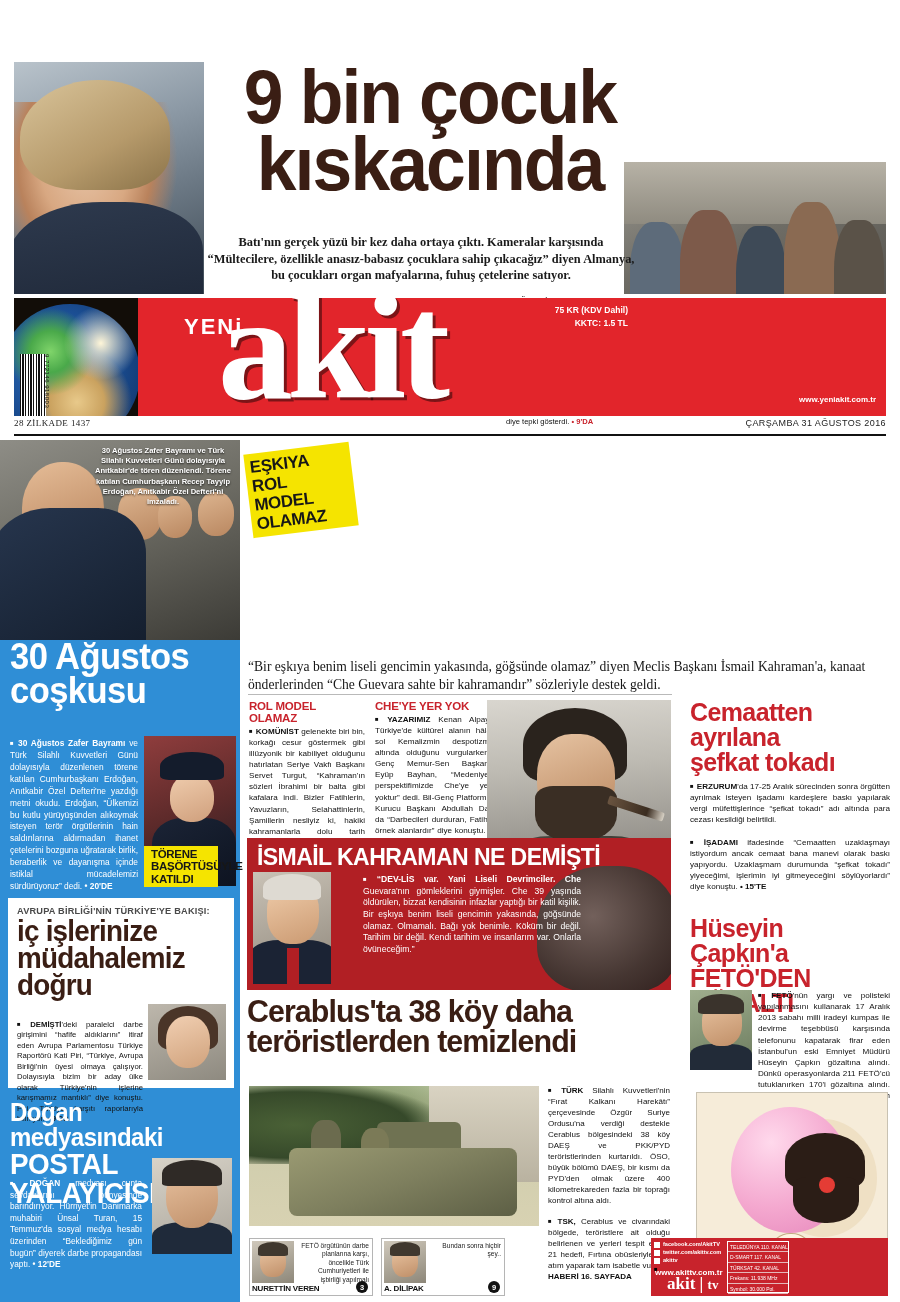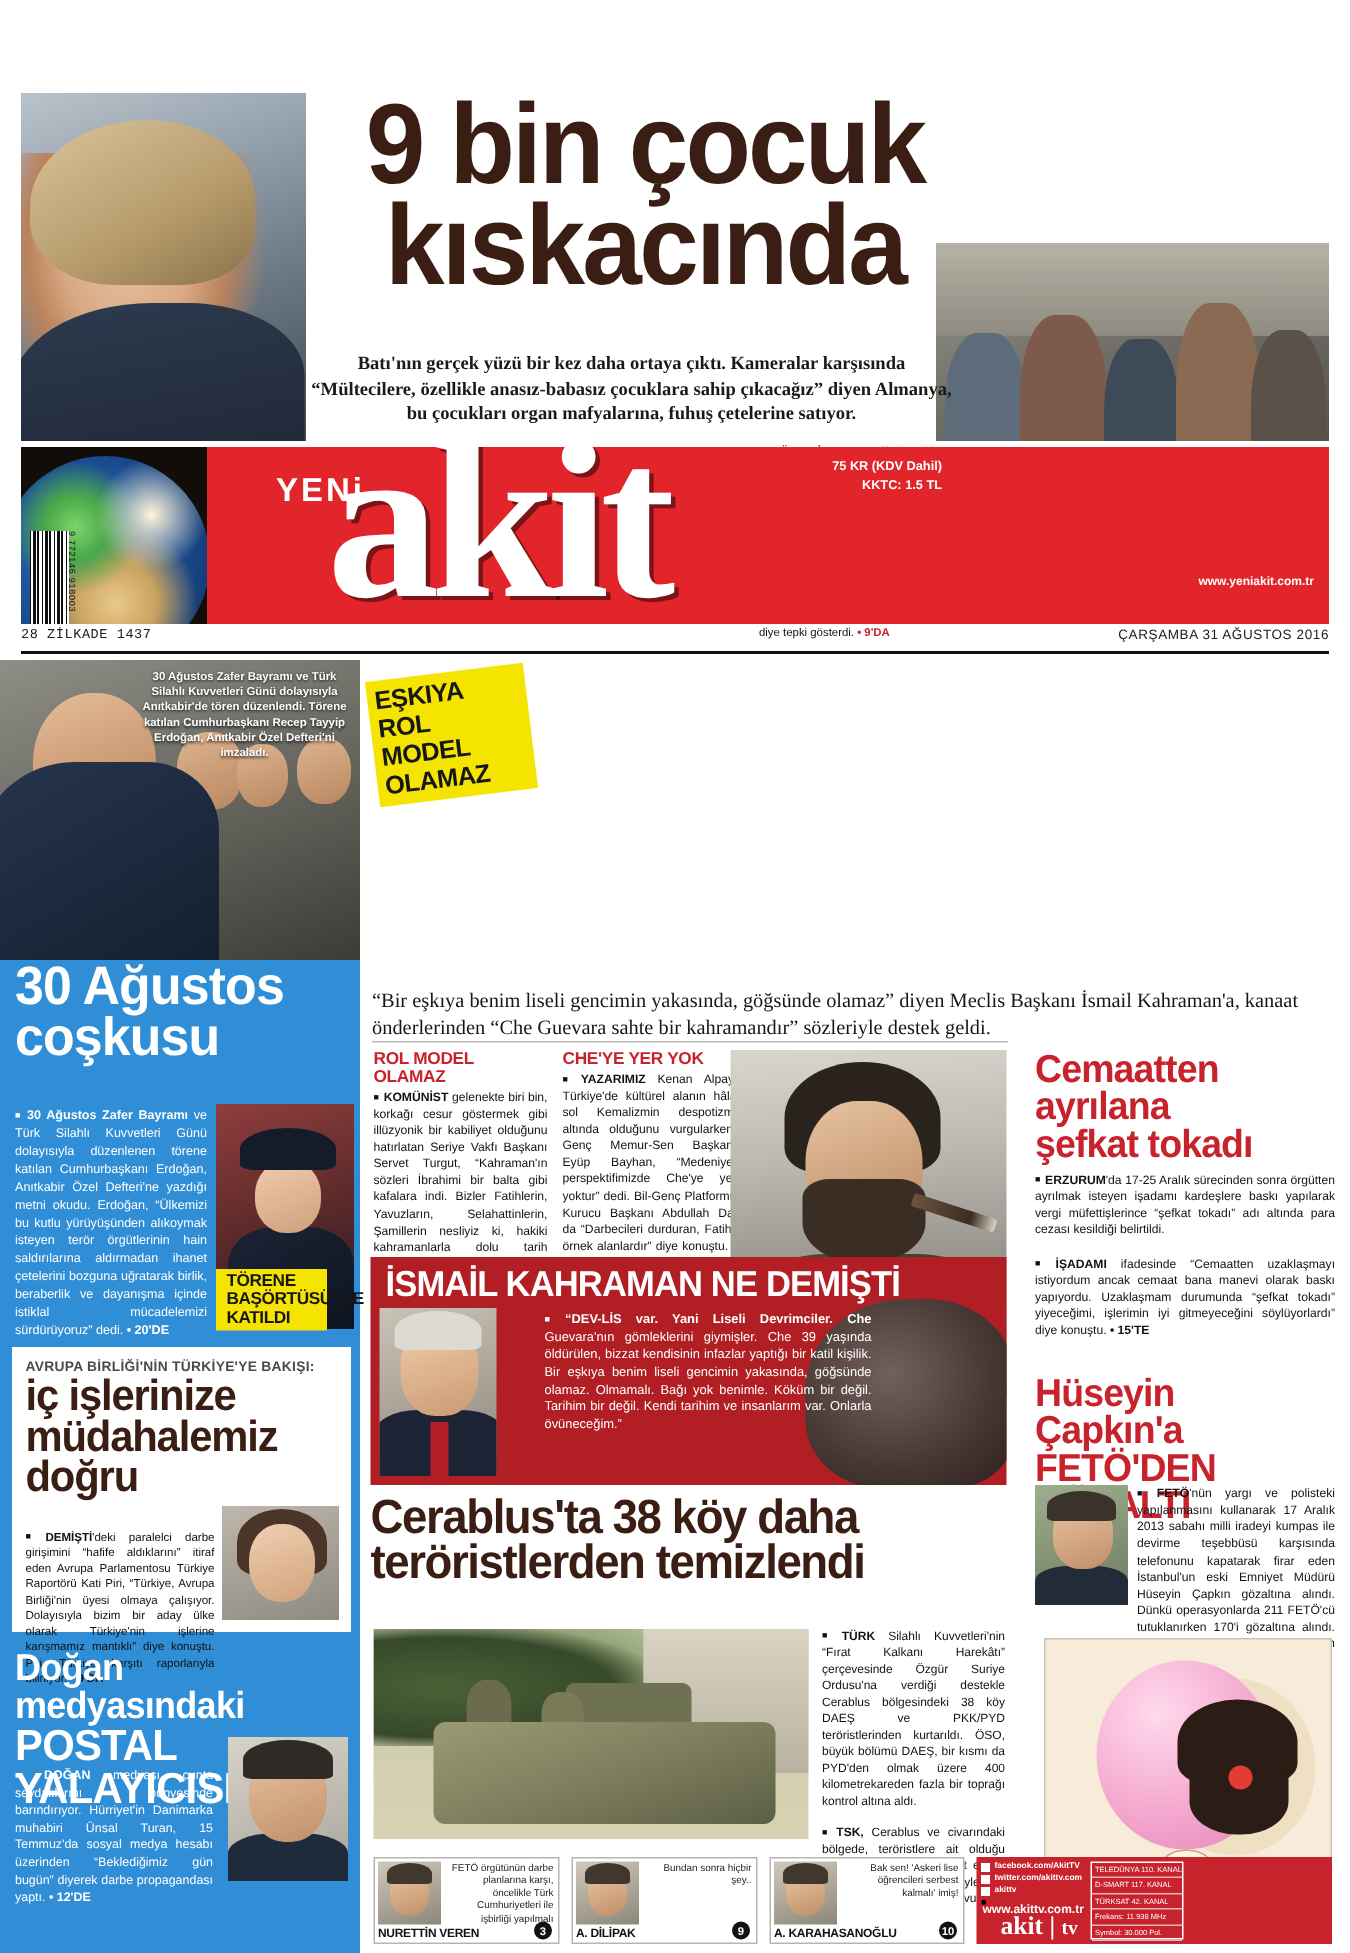--- a/index.html
+++ b/index.html
@@ -182,28 +182,28 @@
     line-height:1;
     text-shadow: 3px 3px 0 rgba(0,0,0,0.45);
   }
   .price {
     position:absolute; right:258px; top:6px;
     text-align:right; color:#fff;
     font-family:"Liberation Sans", sans-serif;
     font-size:8.5px; line-height:1.5; font-weight:bold;
   }
   .weburl {
-    position:absolute; right:10px; bottom:24px;
+    position:absolute; right:10px; bottom:12px;
     color:#fff; font-size:8px; font-weight:bold;
     font-family:"Liberation Sans", sans-serif;
   }
   .date-left {
     position:absolute; left:0; top:120px;
     font-size:9px; color:#222; letter-spacing:0.4px;
-    font-family:Liberation Mono, monospace;
+    font-family:Liberation Serif, serif;
     text-align:center;
   }
   .date-right {
     position:absolute; right:0; top:120px;
     font-size:9px; color:#222; letter-spacing:0.4px;
     font-family:"Liberation Sans", sans-serif;
   }
   .rule {
     position:absolute; left:14px; top:434px; width:872px; height:2px; background:#111;
   }
@@ -898,29 +898,20 @@
     <div class="pg">3</div>
   </div>
   <div class="bcard" style="left:381px; width:124px;">
     <div class="thumb">
         <div class="f"></div>
         <div class="h"></div>
       </div>
     <div class="txt">Bundan sonra hiçbir şey..</div>
     <div class="name">A. DİLİPAK</div>
     <div class="pg">9</div>
-  </div>
-  <div class="bcard" style="left:513px; width:130px;">
-    <div class="thumb">
-        <div class="f"></div>
-        <div class="h"></div>
-      </div>
-    <div class="txt">Bak sen! 'Askeri lise öğrencileri serbest kalmalı' imiş!</div>
-    <div class="name">A. KARAHASANOĞLU</div>
-    <div class="pg">10</div>
   </div>
 
   <div class="akittv" style="left:651px;top:1238px;width:237px;">
     <span class="sq" style="top:4px;left:3px;"></span>
     <span class="soc" style="top:3px;left:12px;">facebook.com/AkitTV</span>
     <span class="sq" style="top:12px;left:3px;"></span>
     <span class="soc" style="top:11px;left:12px;">twitter.com/akittv.com</span>
     <span class="sq" style="top:20px;left:3px;"></span>
     <span class="soc" style="top:19px;left:12px;">akittv</span>
     <span class="url">www.akittv.com.tr</span>

